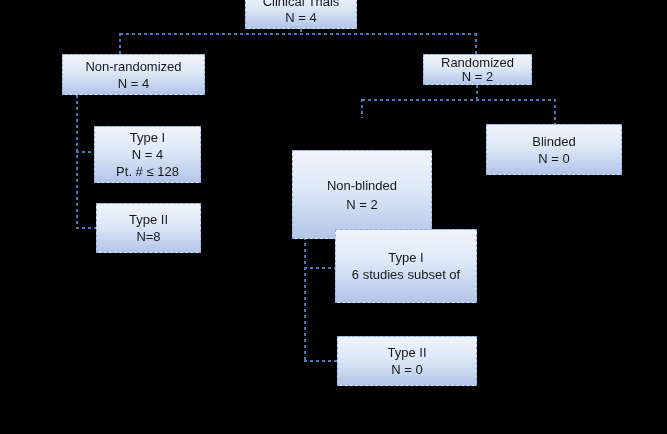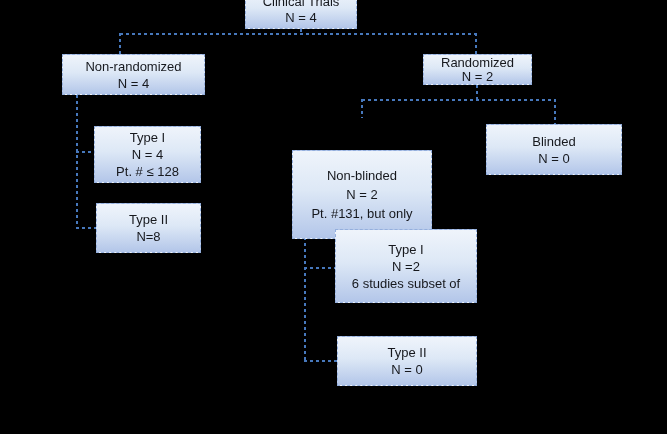--- a/index.html
+++ b/index.html
@@ -107,31 +107,29 @@
   </div>
 
   <div class="box" id="b-t2l">
     <span>Type II</span>
     <span>N=8</span>
   </div>
 
   <div class="box" id="b-nonblind">
     <span>Non-blinded</span>
     <span>N = 2</span>
-    <span>Pt. #131, but only</span>
   </div>
 
   <div class="box" id="b-blind">
     <span>Blinded</span>
     <span>N = 0</span>
   </div>
 
   <div class="box" id="b-t1m">
     <span>Type I</span>
-    <span>N =2</span>
     <span>6 studies subset of</span>
   </div>
 
   <div class="box" id="b-t2m">
     <span>Type II</span>
     <span>N = 0</span>
   </div>
 
 </div>
 

